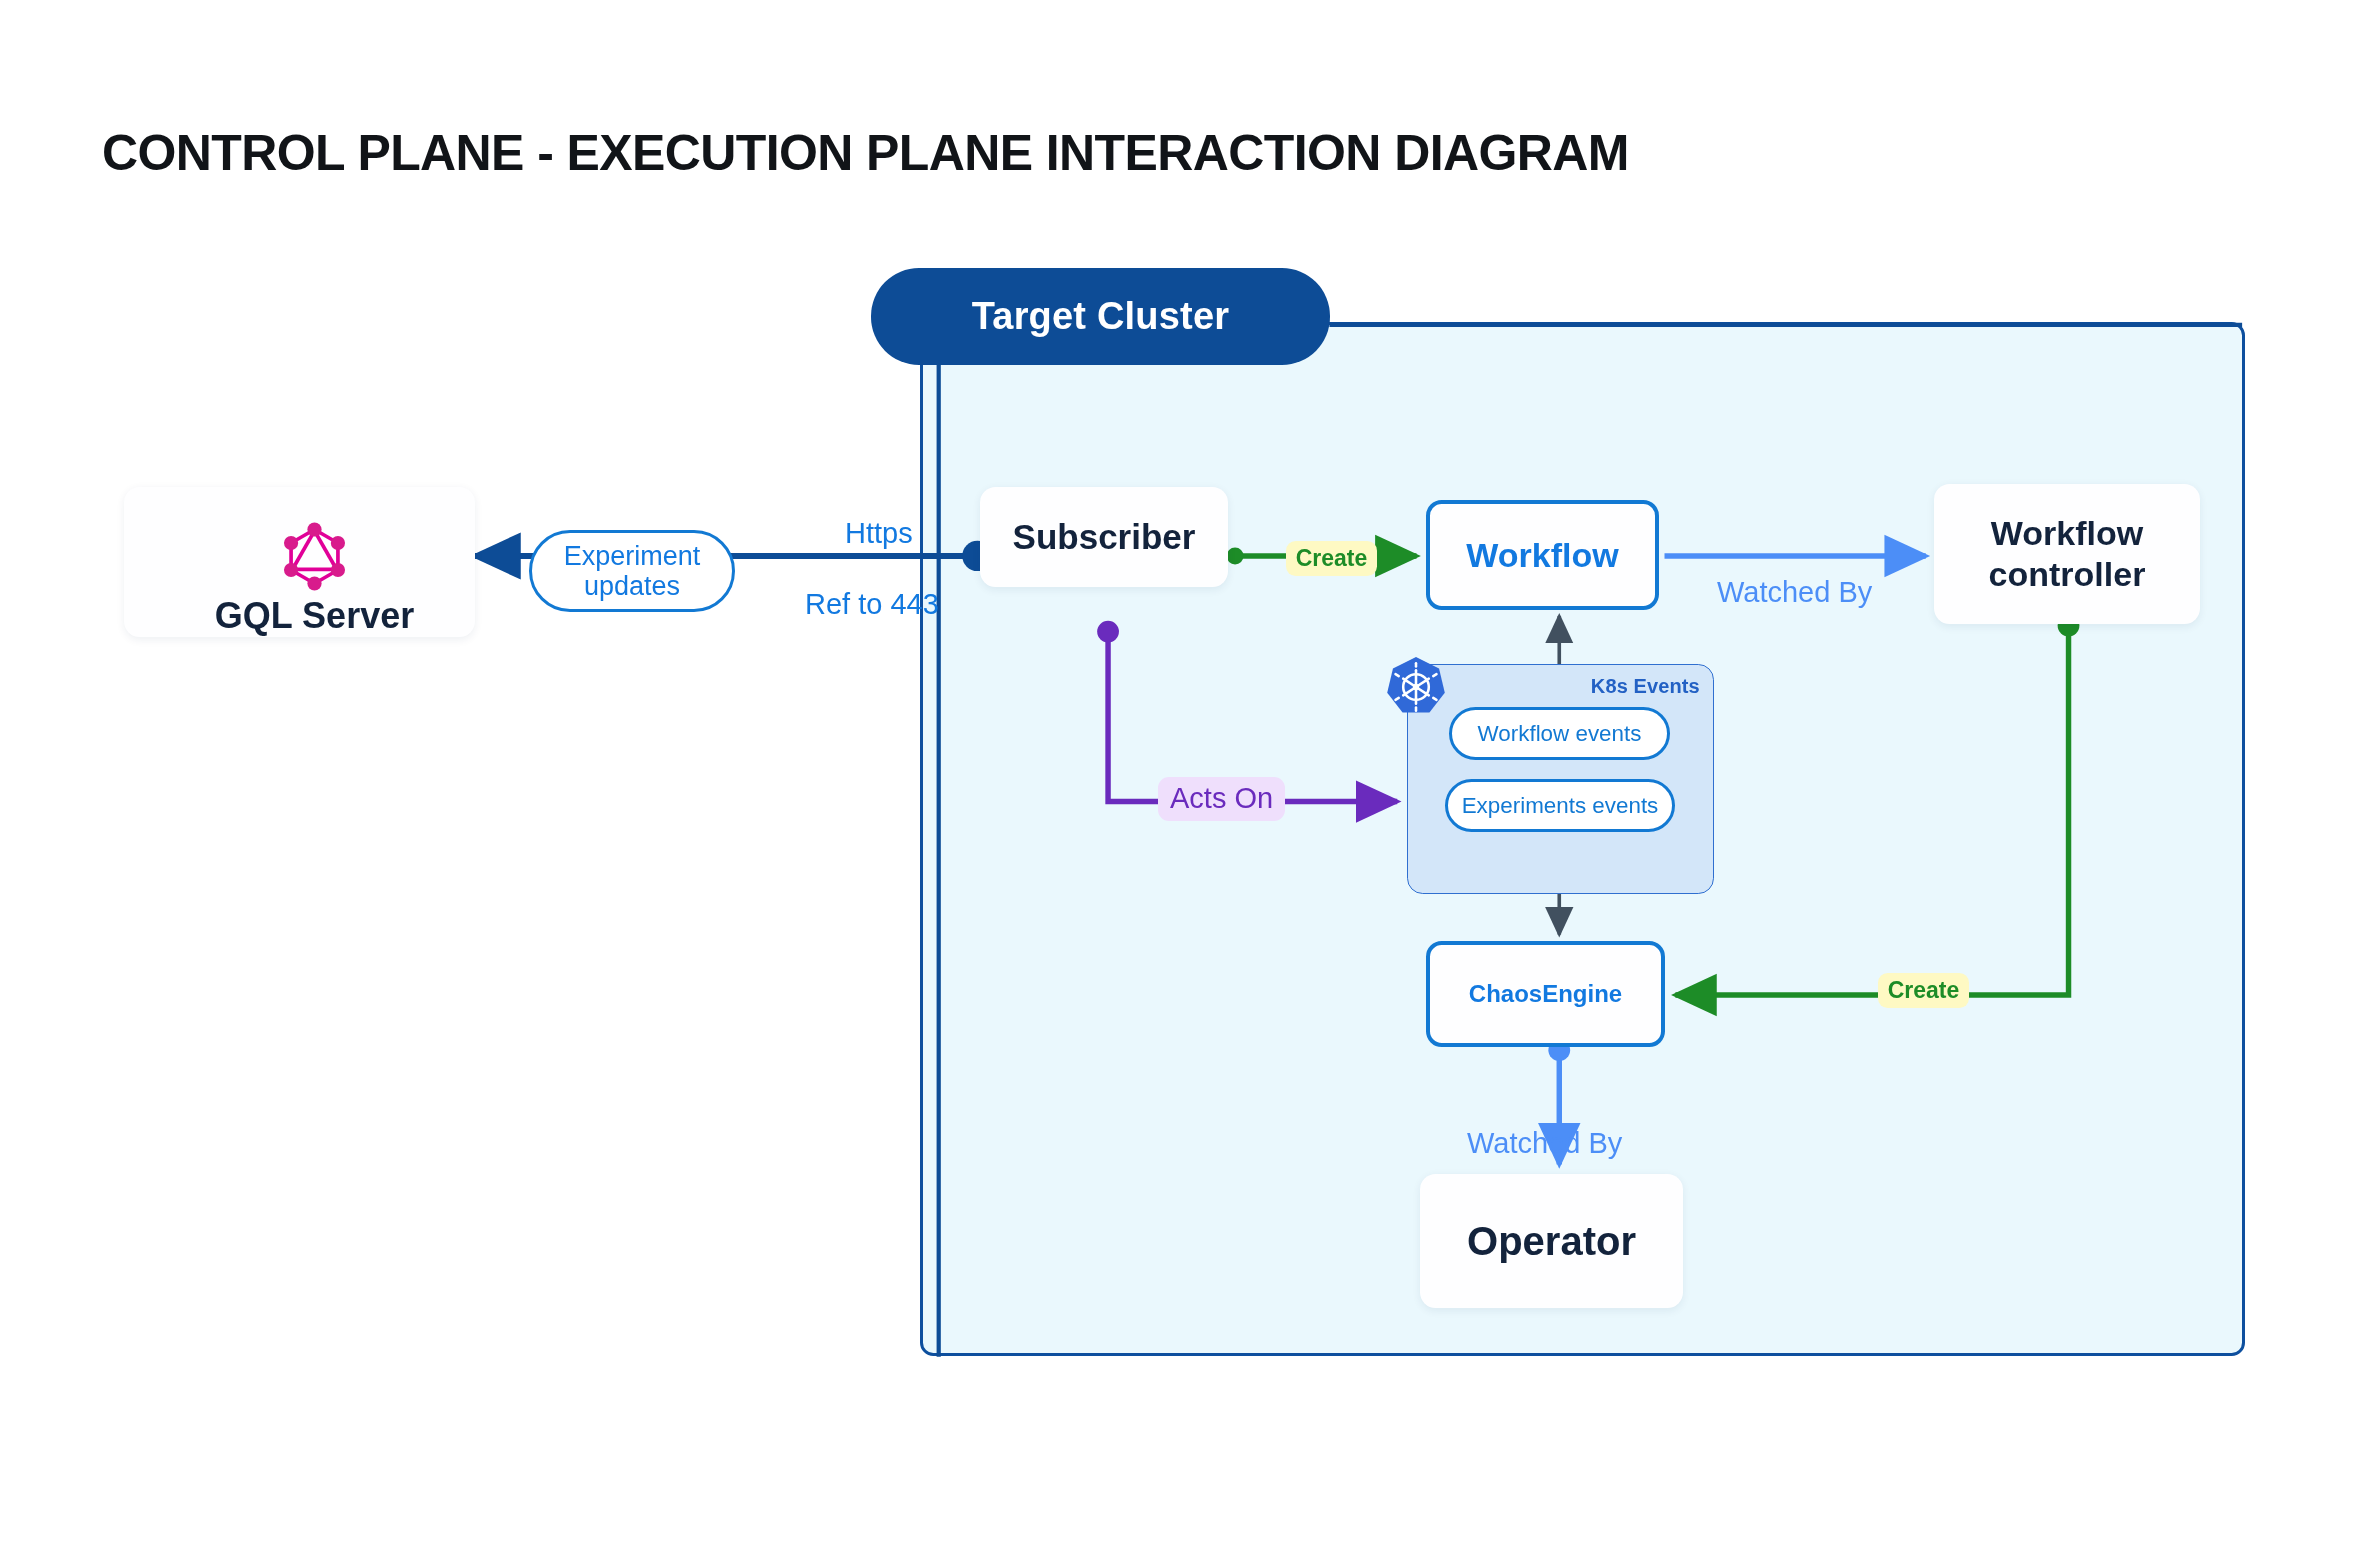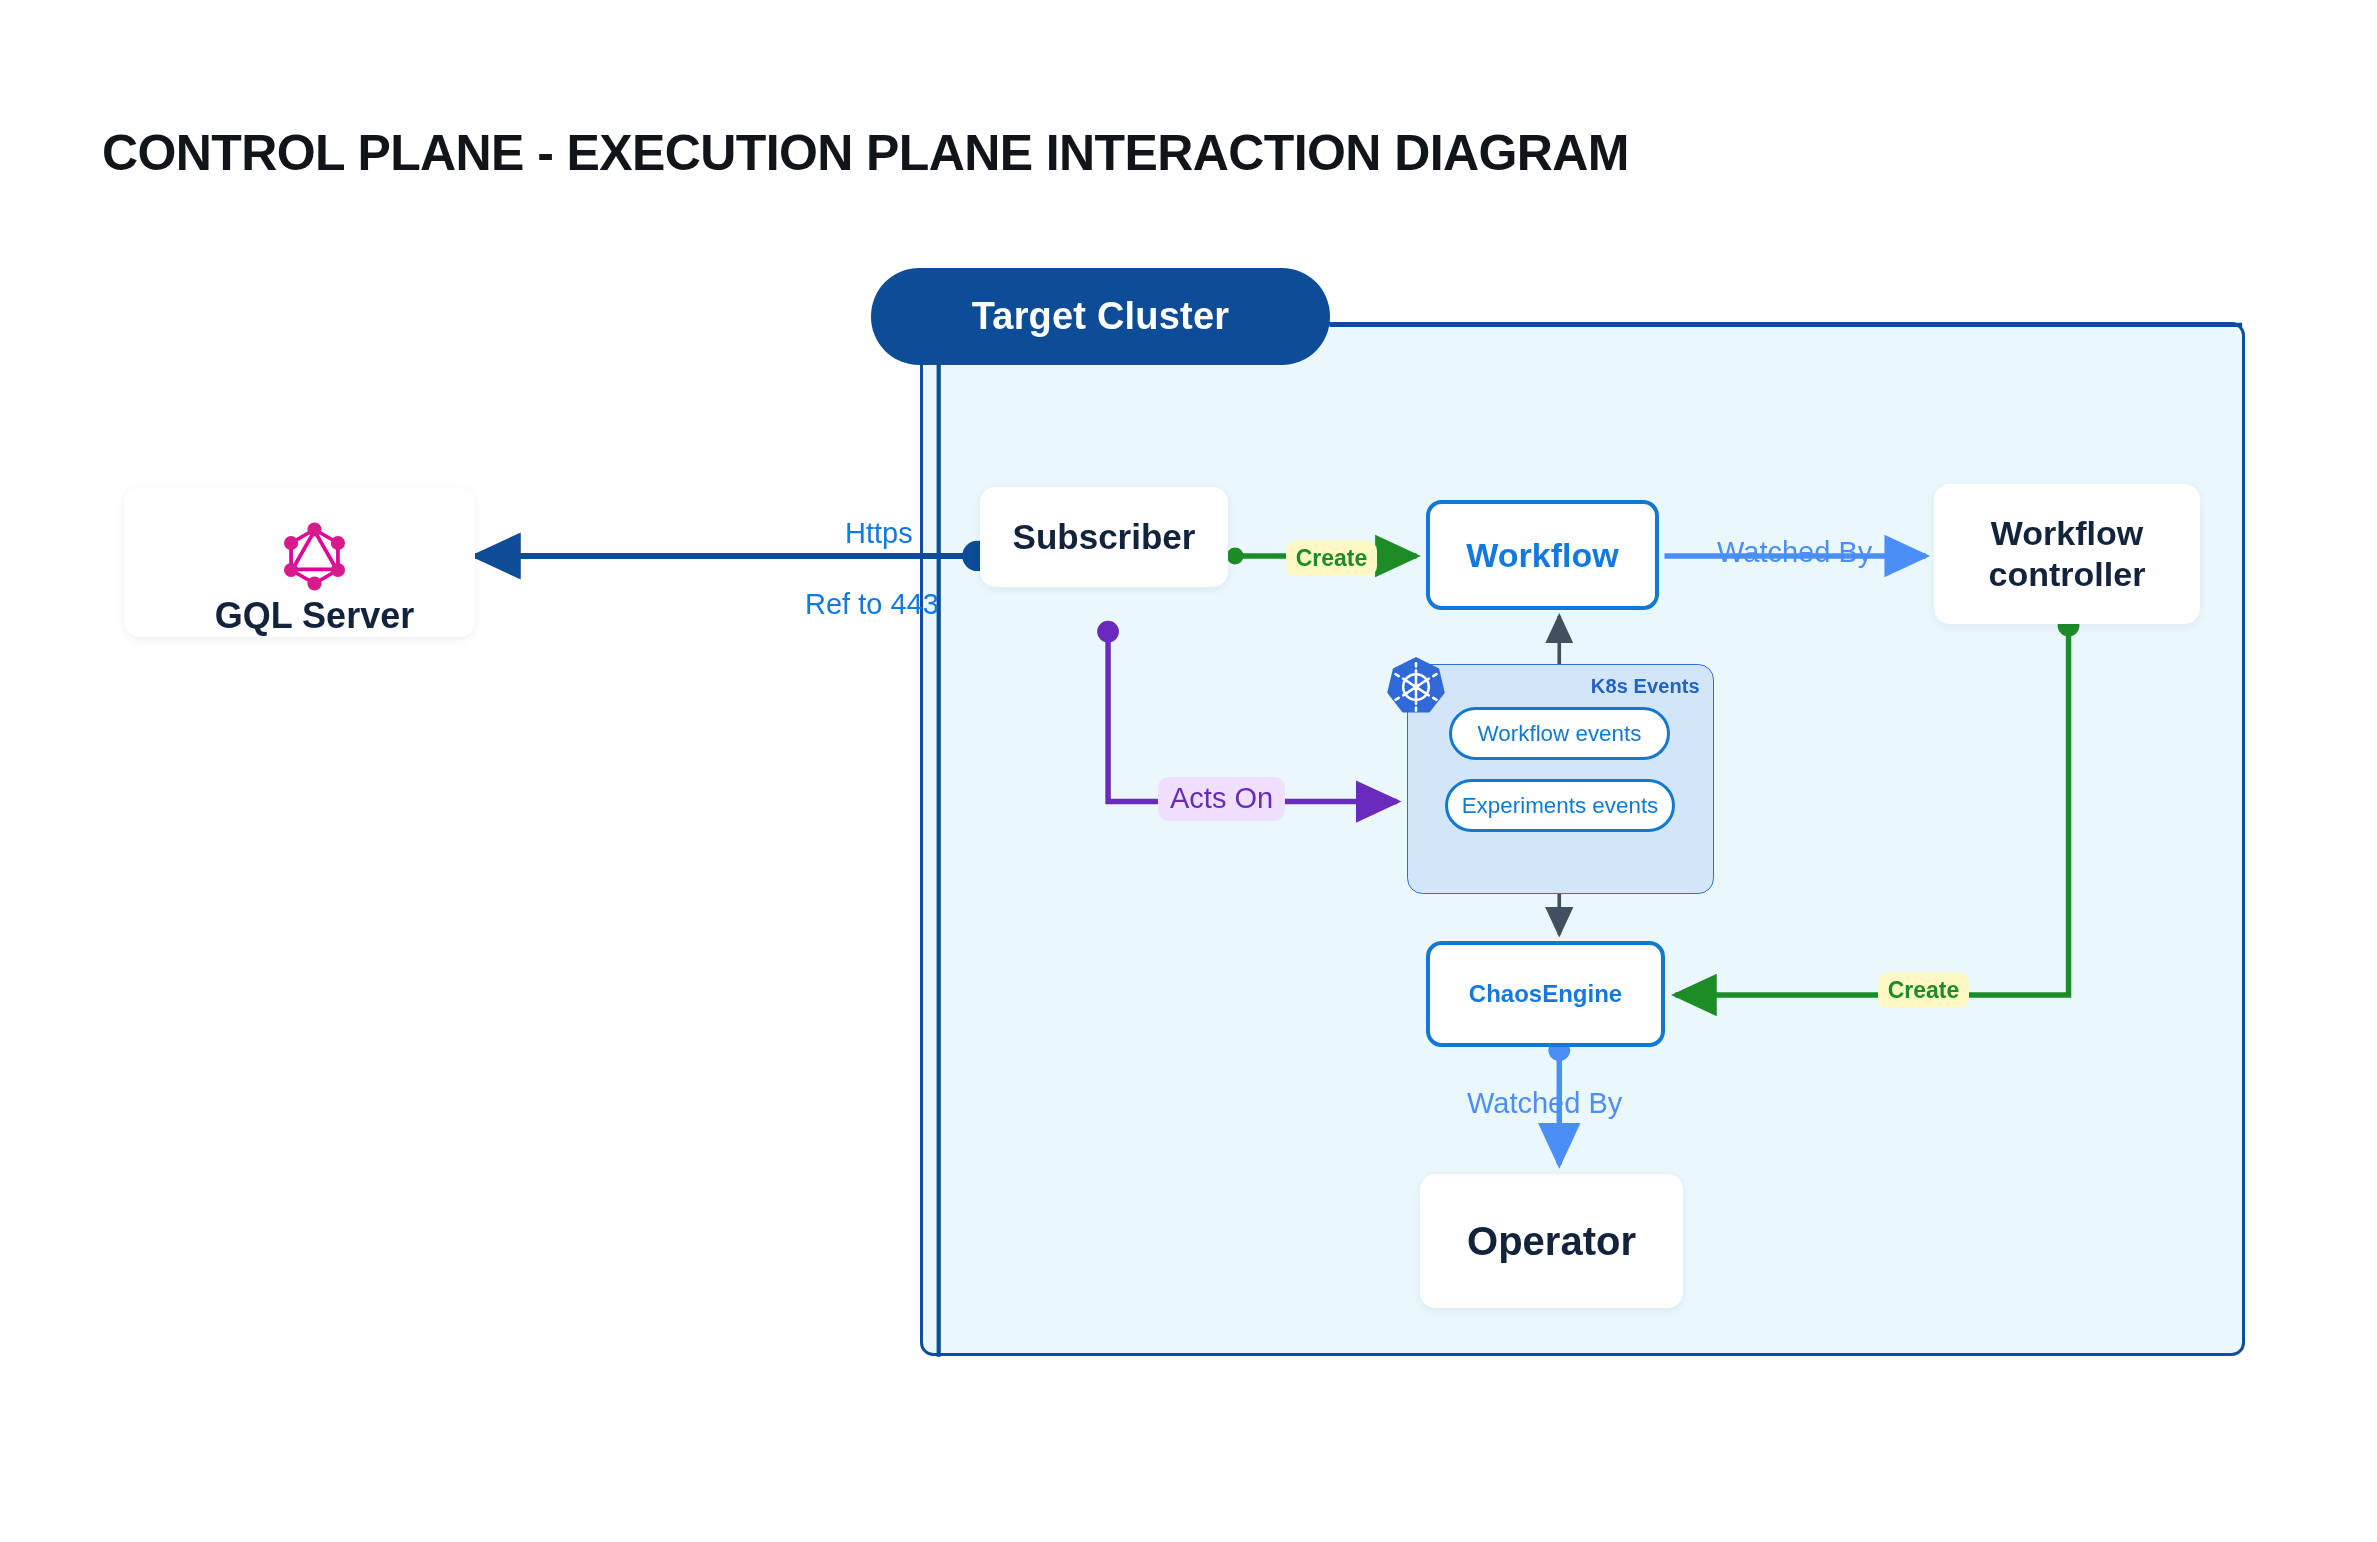--- a/index.html
+++ b/index.html
@@ -73,21 +73,21 @@
   #pill-workflow-events{left:1449px;top:707px;width:221px;height:53px;}
   #pill-experiments-events{left:1445px;top:779px;width:230px;height:53px;}
 
   
   .elabel{
     position:absolute;display:flex;align-items:center;justify-content:center;
     white-space:nowrap;line-height:1;
   }
   .elabel.green{color:#1d8c27;background:#fef9c3;border-radius:9.7px;font-size:23px;padding:6px 9.7px;font-weight:bold;}
   .elabel.purple{color:#6a2bbd;background:#efdffc;border-radius:11px;font-size:29px;padding:7.3px 12px;}
-  .elabel.lblue{color:#4c8ef7;font-size:29px;}
+  .elabel.lblue{color:#4c8ef7;font-size:29px;margin-top:40px;}
   .elabel.dblue{color:#1279e0;font-size:29px;}
 
   #lab-create-1{left:1286px;top:541px;}
   #lab-watched-1{left:1717px;top:538px;}
   #lab-acts-on{left:1158px;top:777px;}
   #lab-create-2{left:1878px;top:973px;}
   #lab-watched-2{left:1467px;top:1089px;}
   #lab-https{left:845px;top:519px;}
   #lab-ref443{left:805px;top:590px;}
 
@@ -234,20 +234,24 @@
     </svg>
   </span>
 
   <div class="evt-pill" id="pill-workflow-events">
     <span>Workflow events</span>
   </div>
   <div class="evt-pill" id="pill-experiments-events">
     <span>Experiments events</span>
   </div>
 
+  <div class="balloon">
+    <span>Experiment</span>
+    <span>updates</span>
+  </div>
 
   <div class="elabel dblue" id="lab-https">Https</div>
   <div class="elabel dblue" id="lab-ref443">Ref to 443</div>
   <div class="elabel green" id="lab-create-1">Create</div>
   <div class="elabel lblue" id="lab-watched-1">Watched By</div>
   <div class="elabel purple" id="lab-acts-on">Acts On</div>
   <div class="elabel green" id="lab-create-2">Create</div>
   <div class="elabel lblue" id="lab-watched-2">Watched By</div>
 
 </div>

